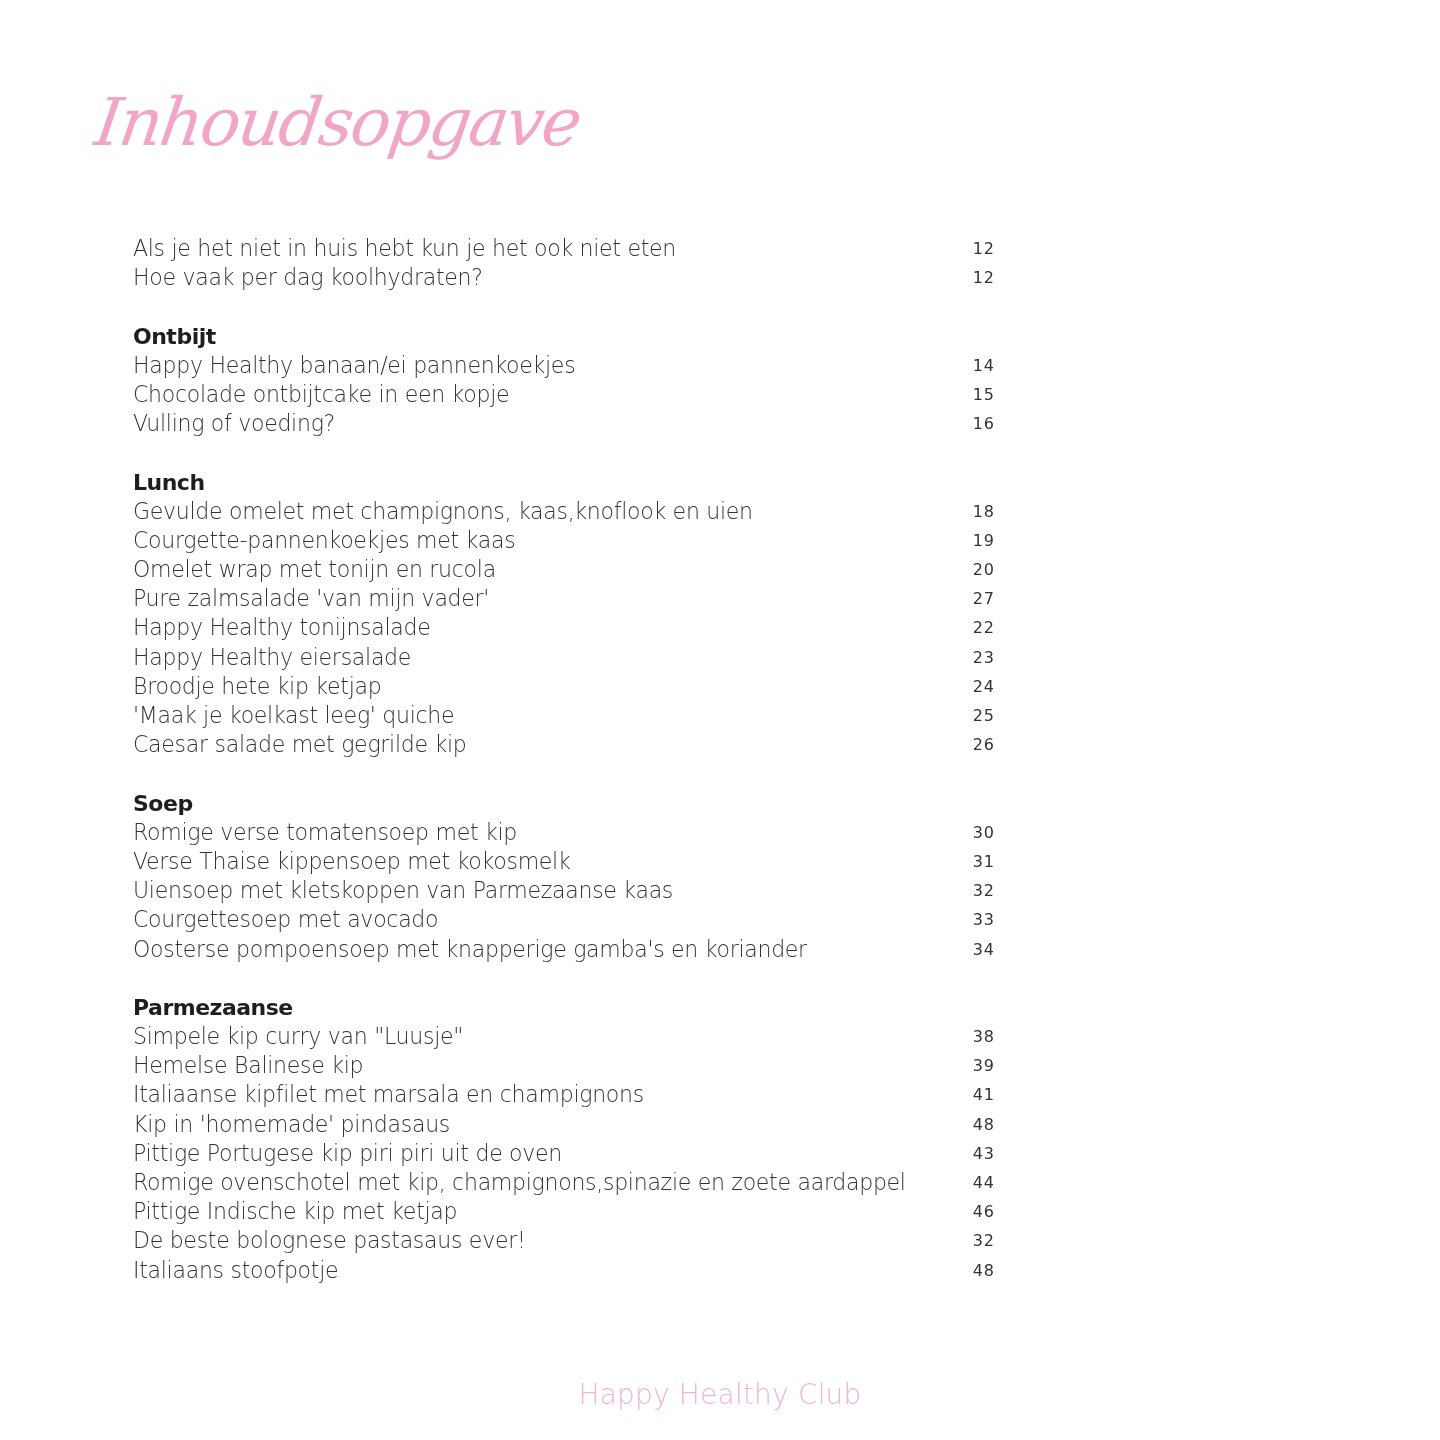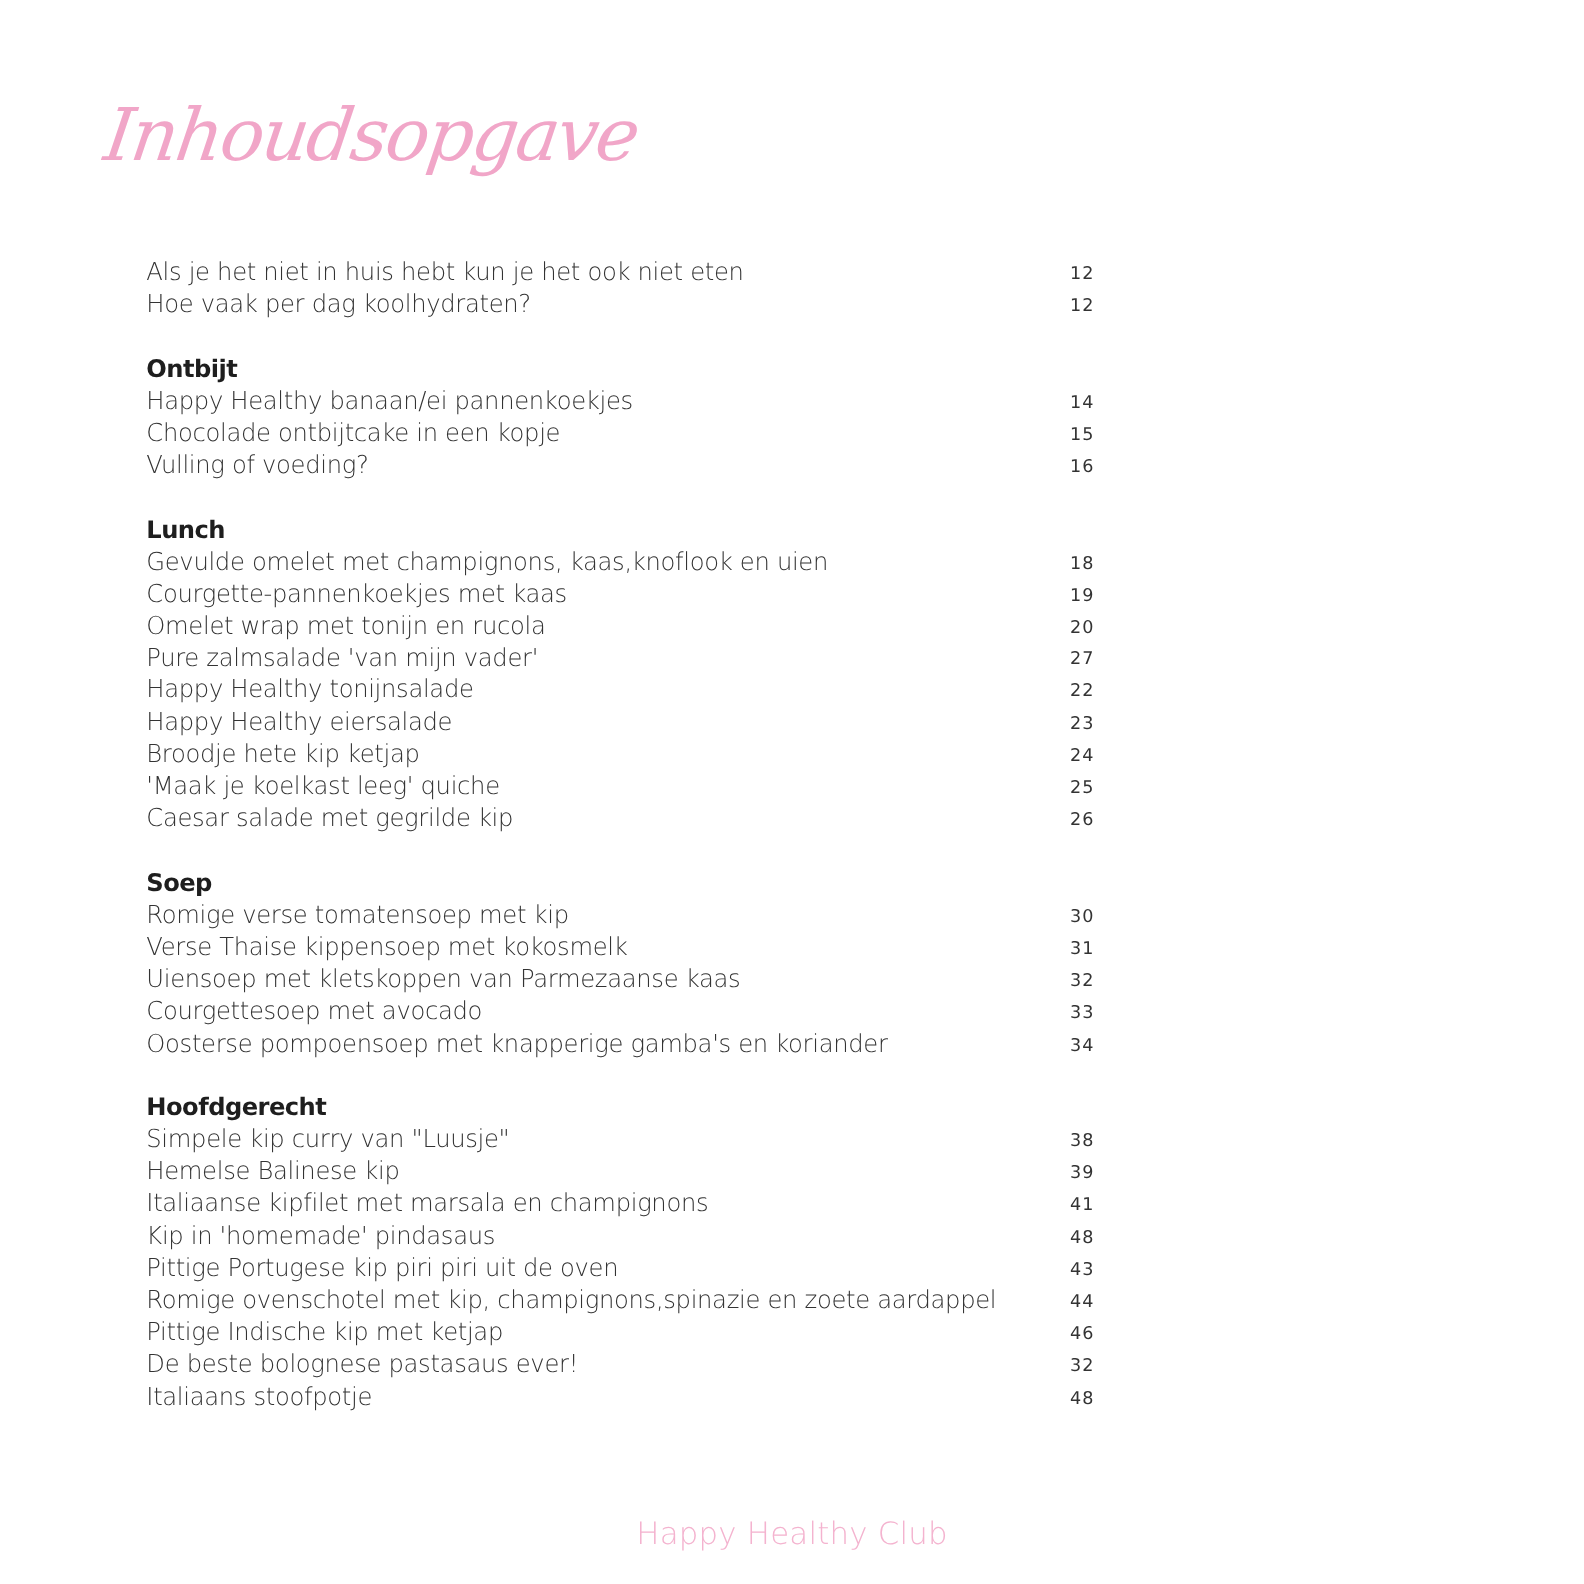--- a/index.html
+++ b/index.html
@@ -110,21 +110,21 @@
         <span class="label">Courgettesoep met avocado</span>
         <span class="page">33</span>
       </div>
     <div class="row">
         <span class="label">Oosterse pompoensoep met knapperige gamba's en koriander</span>
         <span class="page">34</span>
       </div>
   </div>
 
   <div class="section">
-    <div class="heading">Hoofdgerecht</div>
+    <div class="heading">Parmezaanse</div>
     <div class="row">
         <span class="label">Simpele kip curry van "Luusje"</span>
         <span class="page">38</span>
       </div>
     <div class="row">
         <span class="label">Hemelse Balinese kip</span>
         <span class="page">39</span>
       </div>
     <div class="row">
         <span class="label">Italiaanse kipfilet met marsala en champignons</span>

